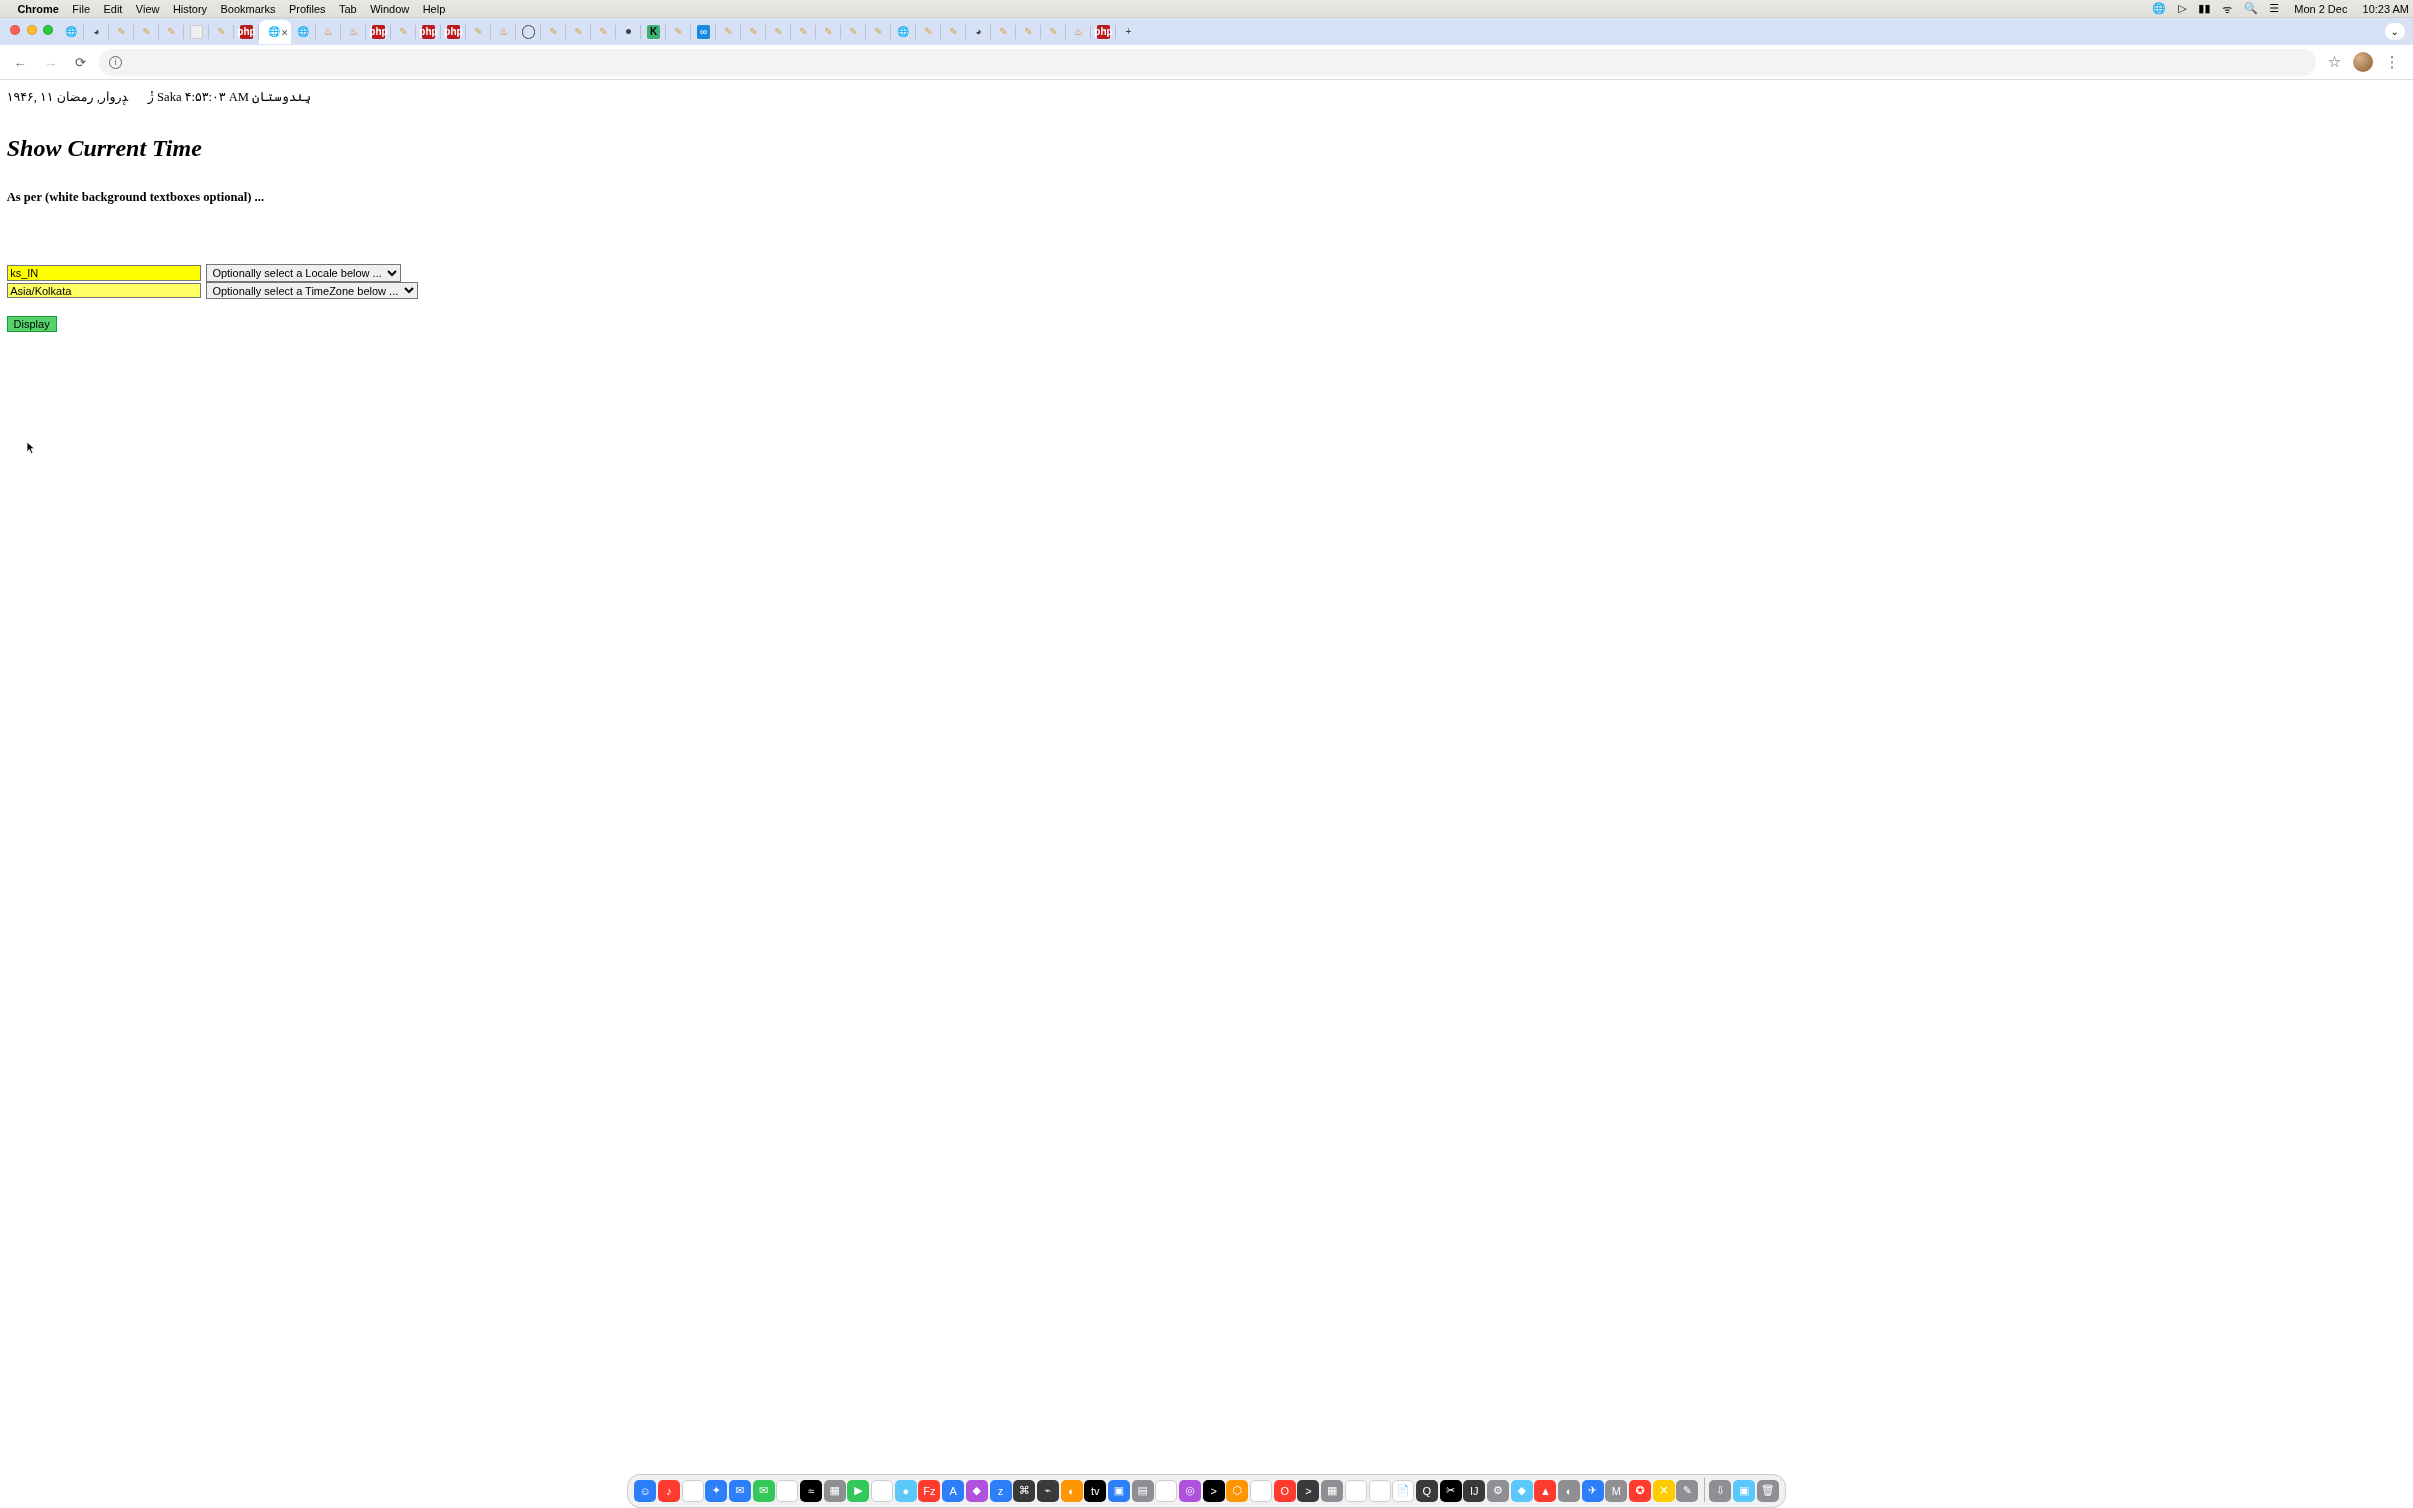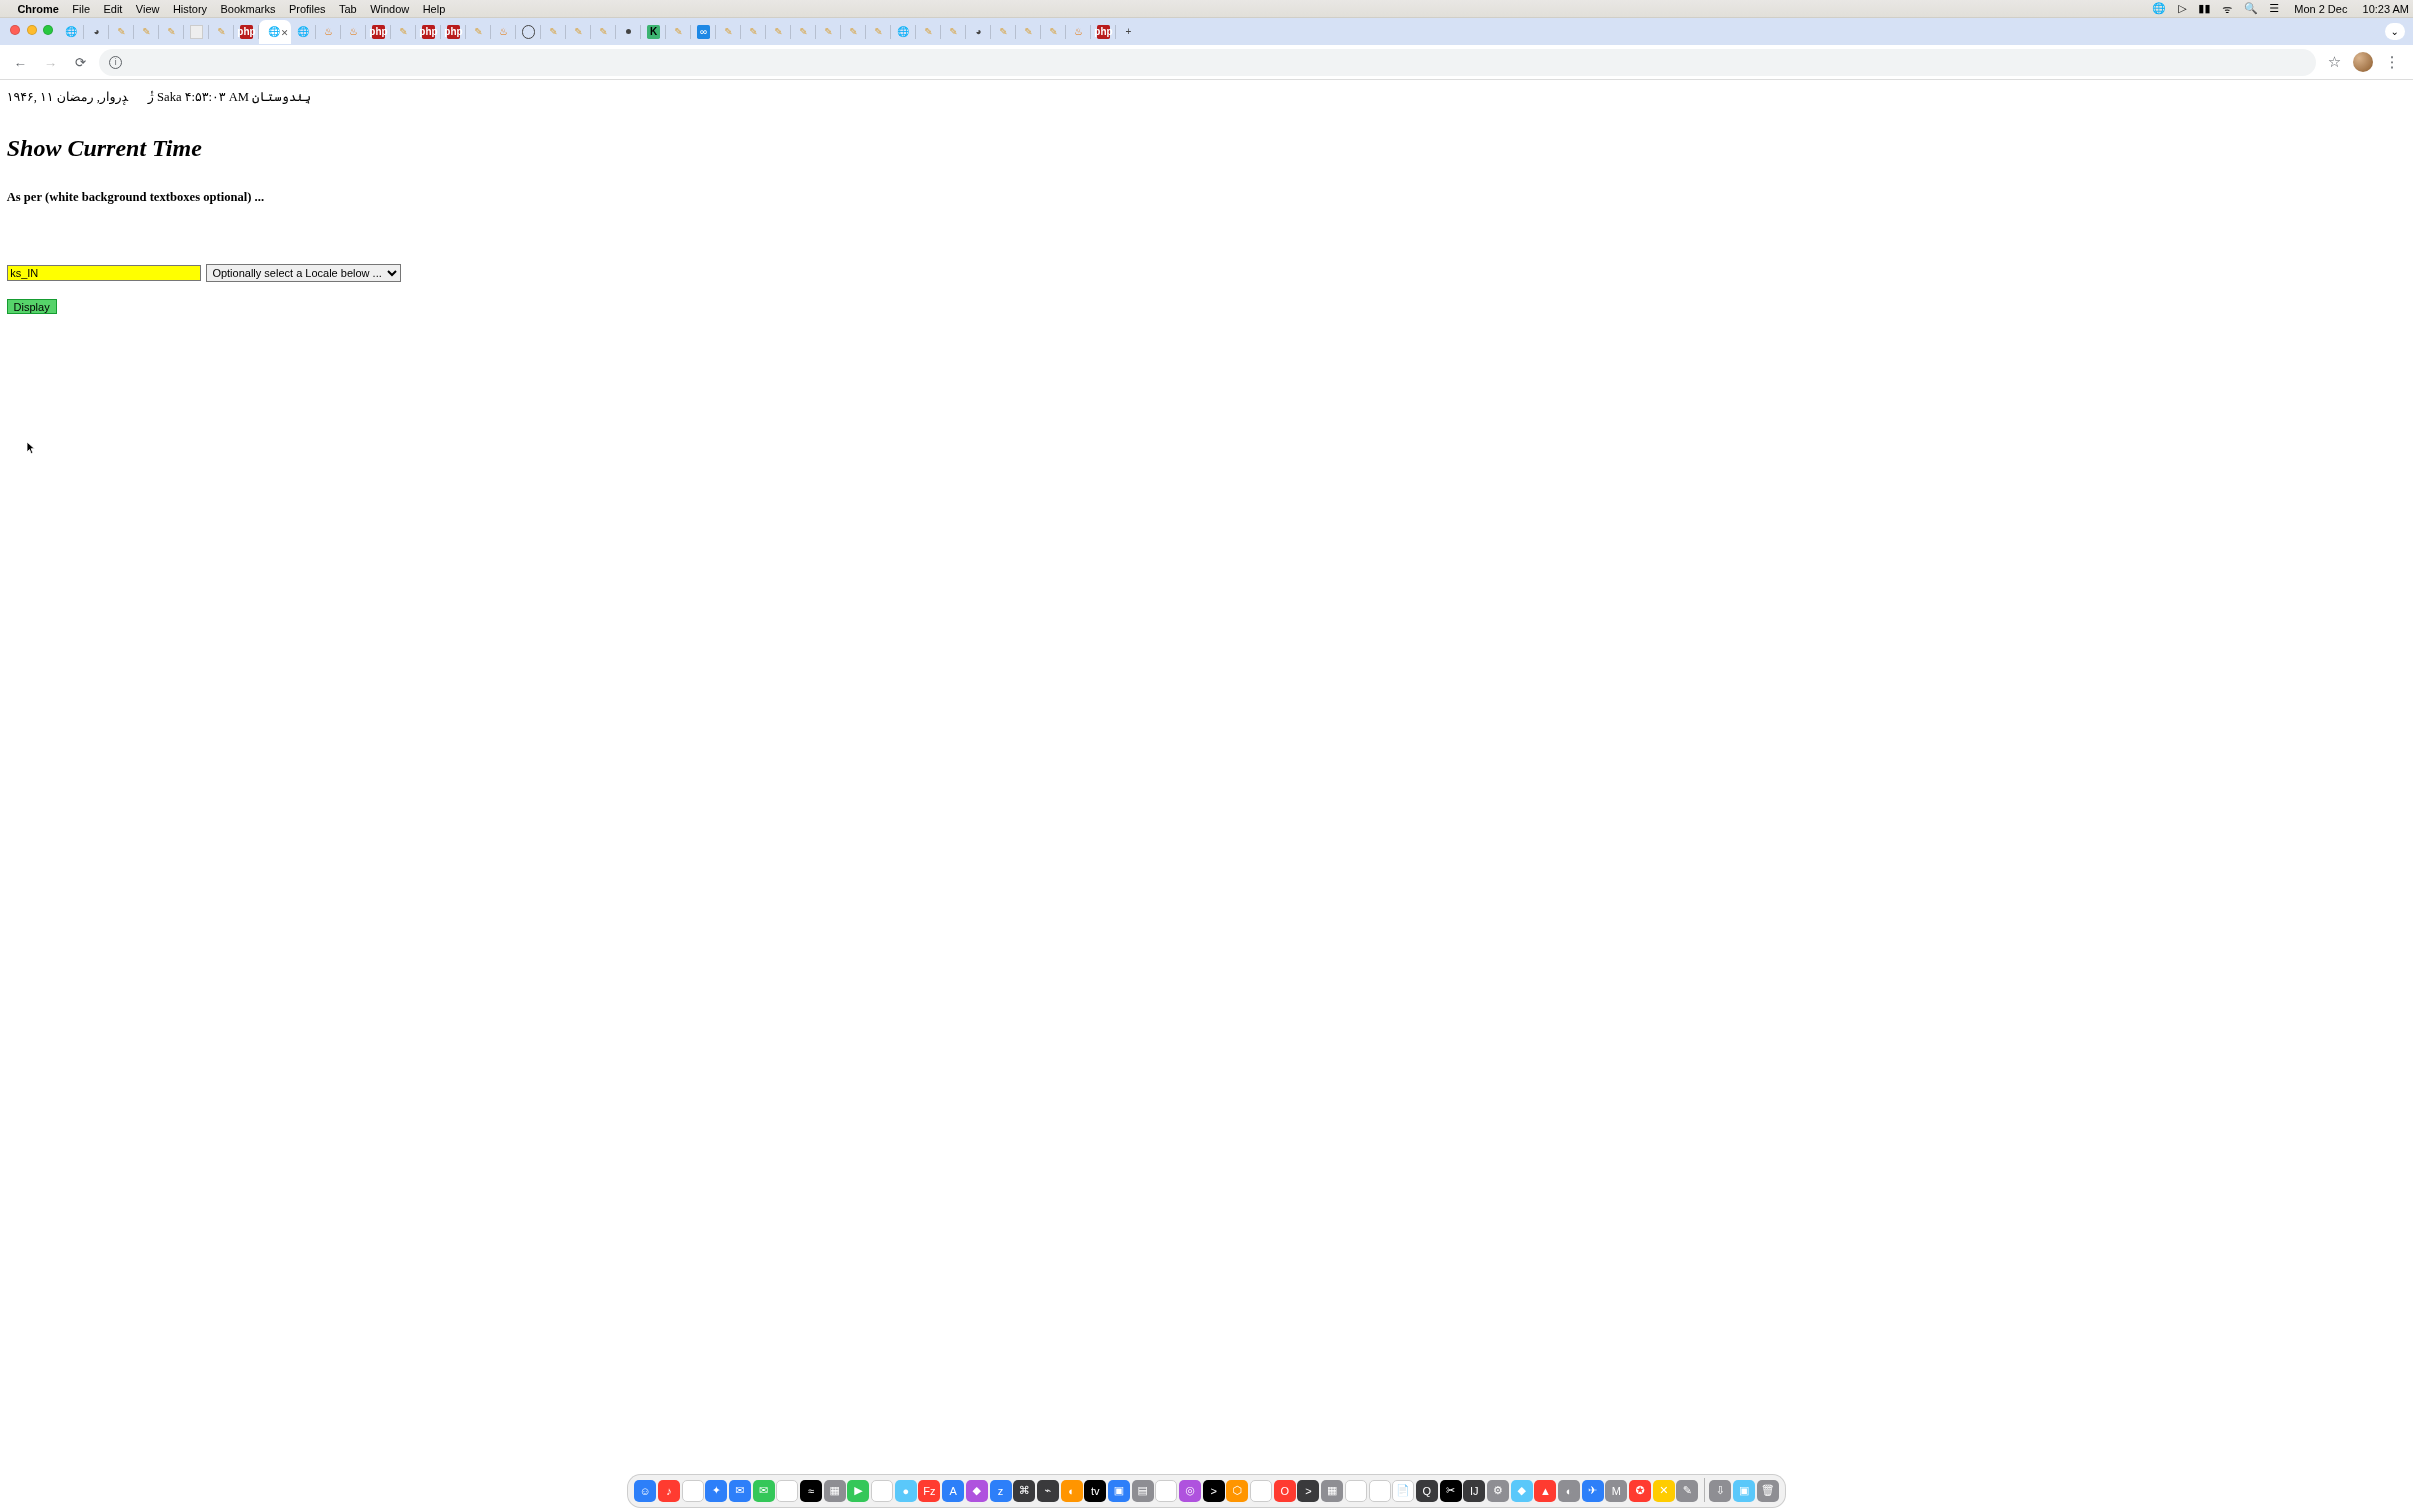--- a/index.html
+++ b/index.html
@@ -412,20 +412,26 @@
 
   <h1>Show Current Time</h1>
   <h4>As per (white background textboxes optional) ...</h4>
 
   <div style="height:25px"></div>
 
   <div class="form-row">
     <input class="text-input hl1" value="ks_IN" style="">
     <select class="select">
       <option>Optionally select a Locale below ...</option>
+    </select>
+  </div>
+  <div class="form-row">
+    <input class="text-input hl2" value="Asia/Kolkata" style="">
+    <select class="select">
+      <option>Optionally select a TimeZone below ...</option>
     </select>
   </div>
 
   <button class="display-btn">Display</button>
 
   <svg class="cursor-ptr" style="left:27px; top:362px;" viewBox="0 0 12 16">
     <path d="M0 0 L0 12 L3 9 L5 14 L7 13 L5 8 L9 8 Z" fill="#000" stroke="#fff" stroke-width="1"></path>
   </svg>
 </div>
 

